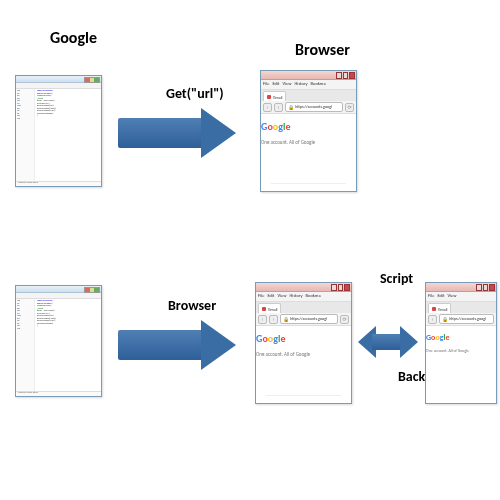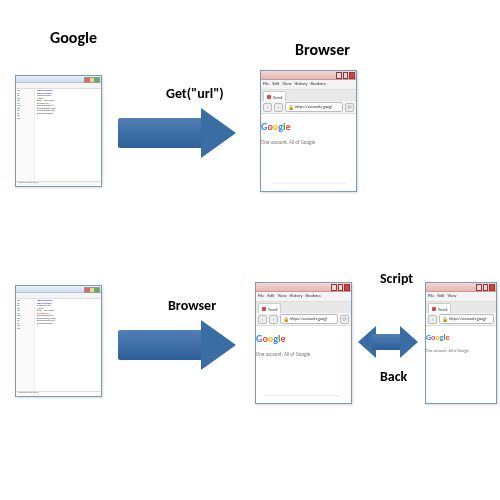--- a/index.html
+++ b/index.html
@@ -396,21 +396,21 @@
     <div class="pagefoot"></div>
   </div>
 </div>
 
 <div class="label" style="left:380px; top:270px;">Script</div>
 <div class="bi-arrow" style="left:358px; top:322px;">
   <div class="head-l"></div>
     <div class="shaft"></div>
     <div class="head-r"></div>
 </div>
-<div class="label" style="left:380px; top:368px;">Back</div>
+<div class="label" style="left:398px; top:368px;">Back</div>
 
 <div class="browser" style="left:425px; top:282px; width:70px;">
   <div class="chrome-title">
       <div class="winbtns">
         <span></span>
         <span></span>
         <span></span>
       </div>
     </div>
   <div class="menubar">

